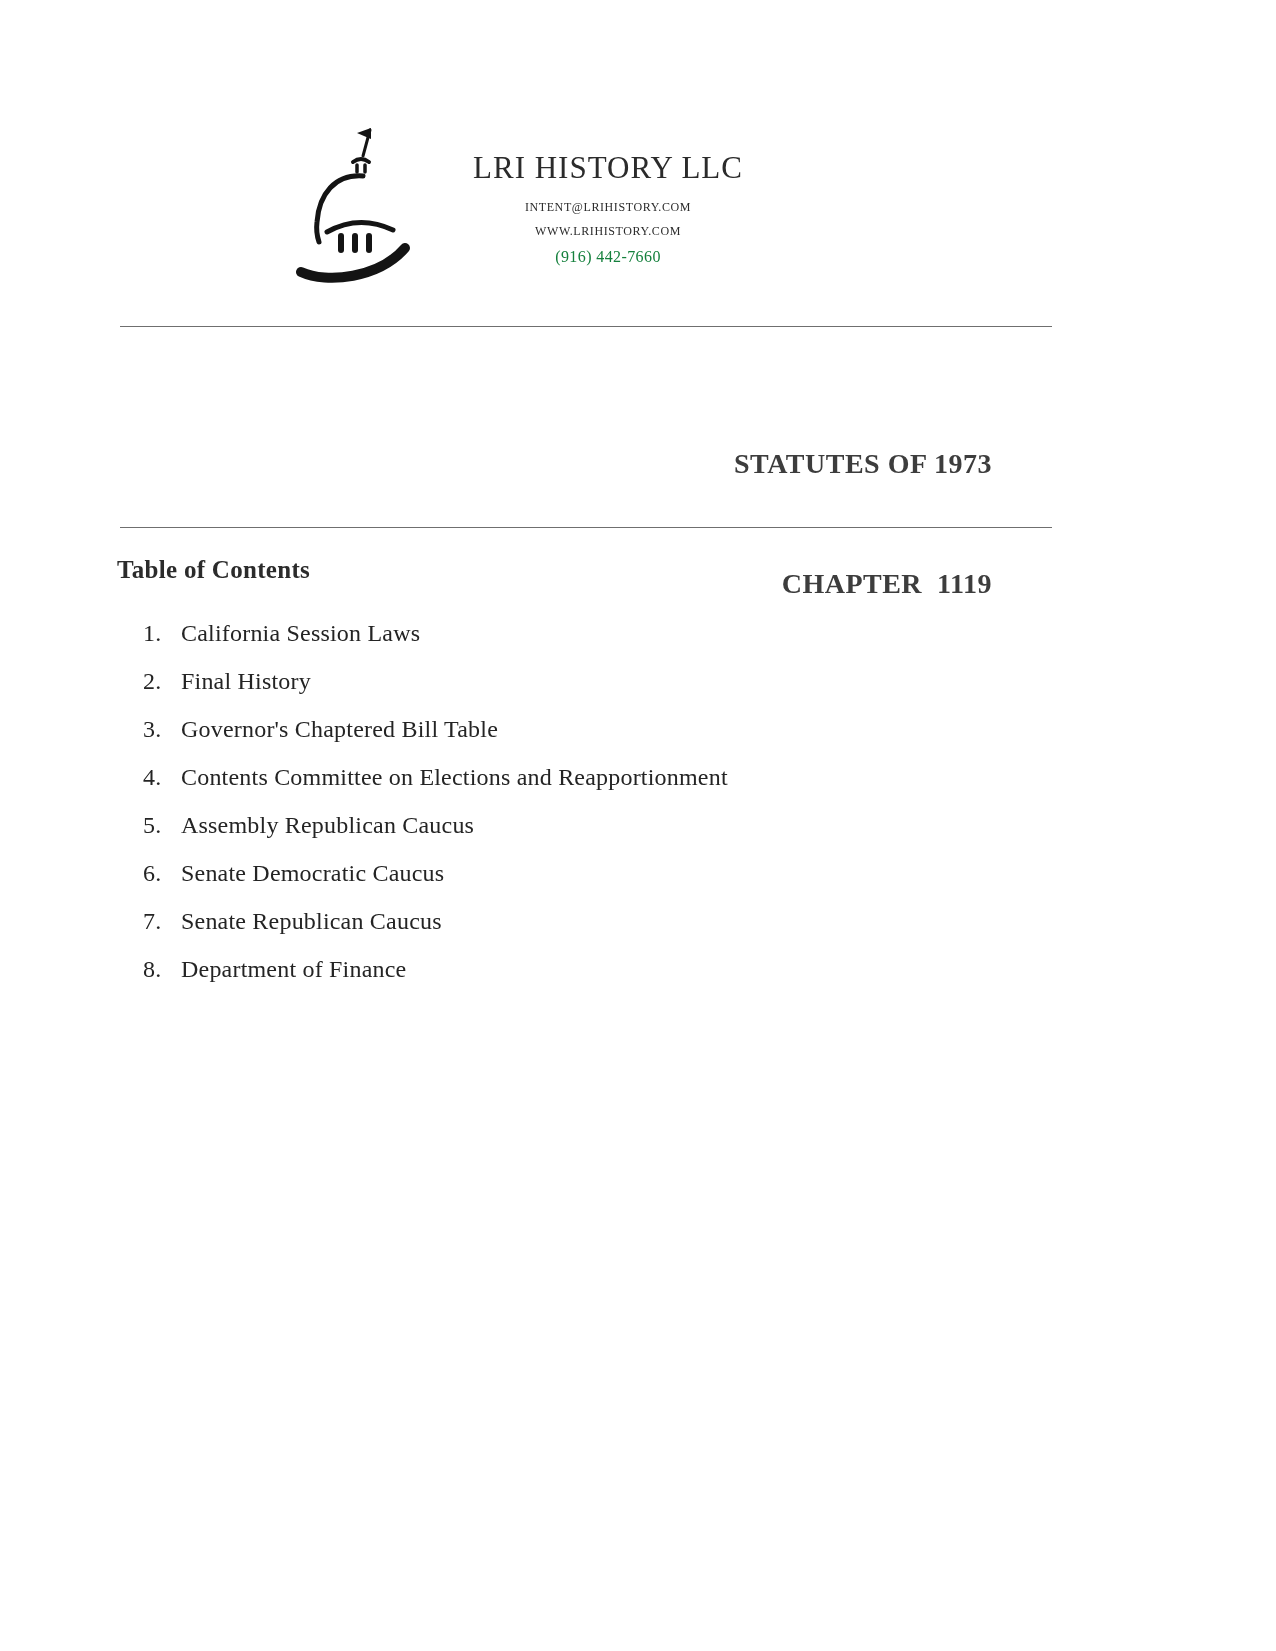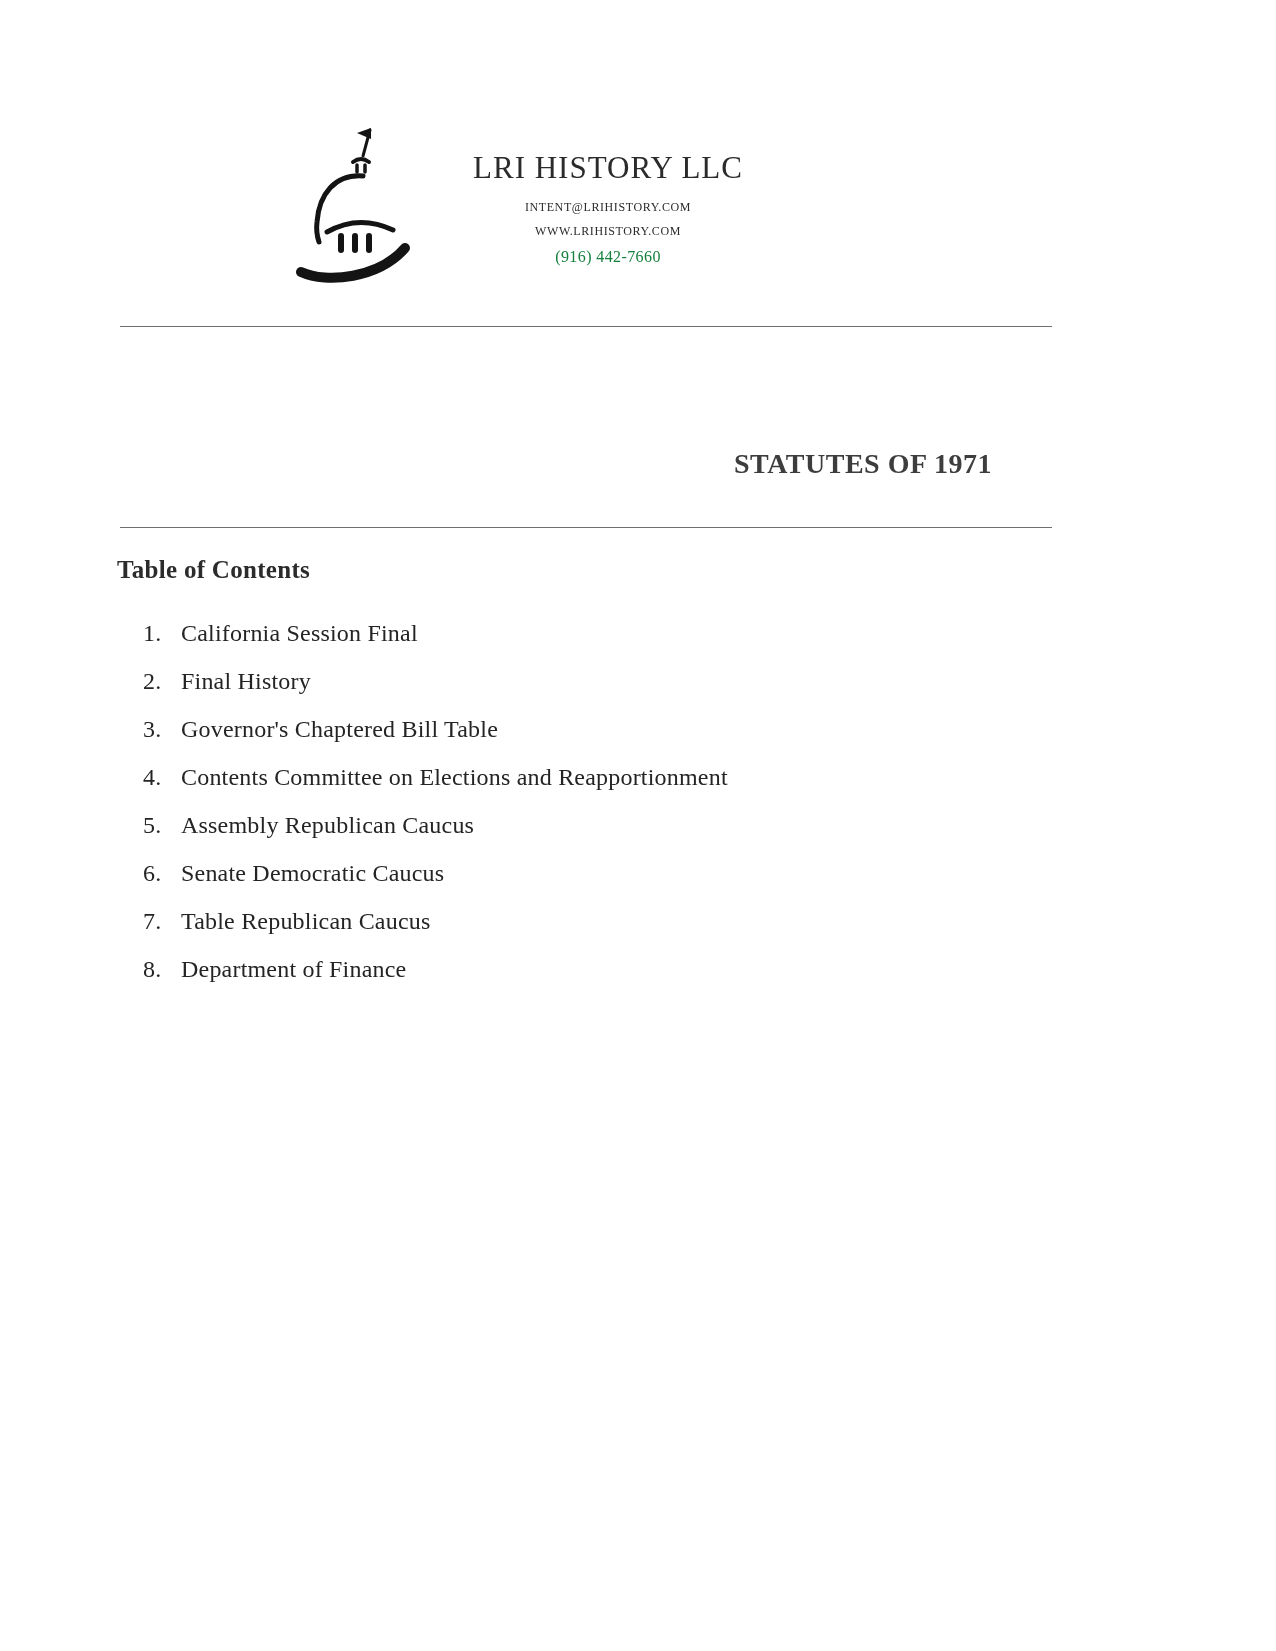--- a/index.html
+++ b/index.html
@@ -132,31 +132,32 @@
   <div class="header-text">
     <div class="company-name">LRI HISTORY LLC</div>
     <div class="contact-line">INTENT@LRIHISTORY.COM</div>
     <div class="contact-line">WWW.LRIHISTORY.COM</div>
     <div class="phone-line">(916) 442-7660</div>
   </div>
 
   <div class="rule rule-1"></div>
 
   <div class="title-block">
-    <div>STATUTES OF 1971</div>
+    <div>STATUTES OF 1973</div>
+    <div>CHAPTER  1119</div>
   </div>
 
   <div class="rule rule-2"></div>
 
   <div class="toc-heading">Table of Contents</div>
 
   <div class="toc-list">
     <div class="toc-item">
       <span class="toc-num">1.</span>
-      <span class="toc-label">California Session Final</span>
+      <span class="toc-label">California Session Laws</span>
     </div>
     <div class="toc-item">
       <span class="toc-num">2.</span>
       <span class="toc-label">Final History</span>
     </div>
     <div class="toc-item">
       <span class="toc-num">3.</span>
       <span class="toc-label">Governor's Chaptered Bill Table</span>
     </div>
     <div class="toc-item">
@@ -166,21 +167,21 @@
     <div class="toc-item">
       <span class="toc-num">5.</span>
       <span class="toc-label">Assembly Republican Caucus</span>
     </div>
     <div class="toc-item">
       <span class="toc-num">6.</span>
       <span class="toc-label">Senate Democratic Caucus</span>
     </div>
     <div class="toc-item">
       <span class="toc-num">7.</span>
-      <span class="toc-label">Table Republican Caucus</span>
+      <span class="toc-label">Senate Republican Caucus</span>
     </div>
     <div class="toc-item">
       <span class="toc-num">8.</span>
       <span class="toc-label">Department of Finance</span>
     </div>
   </div>
 
 </div>
 
 </body></html>

